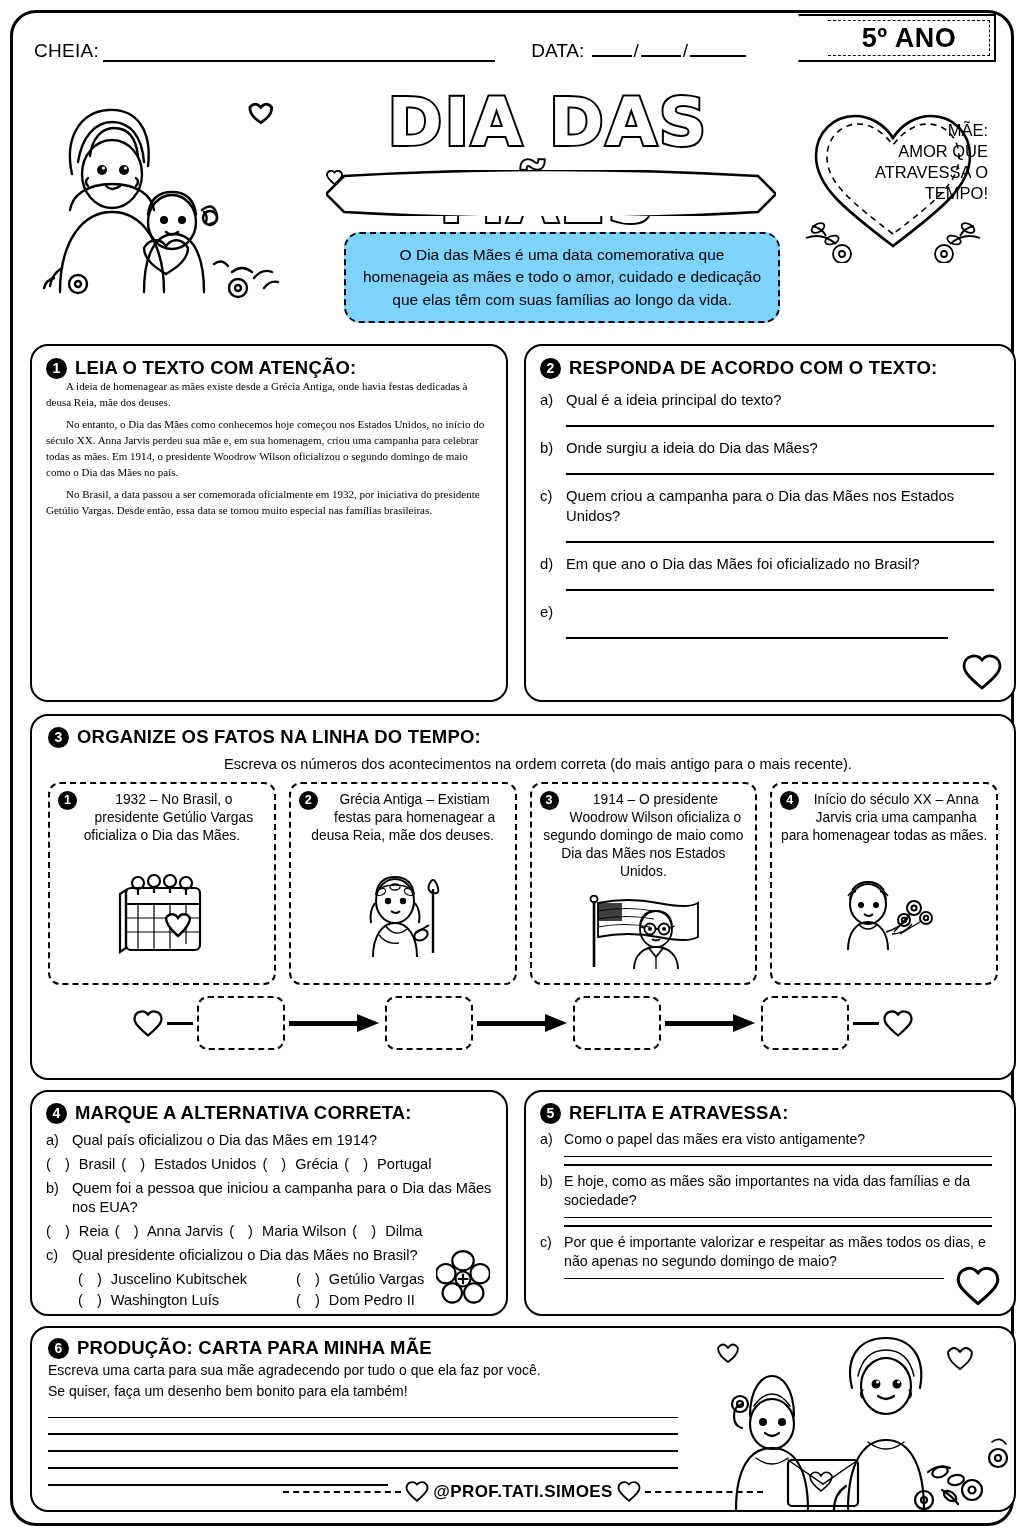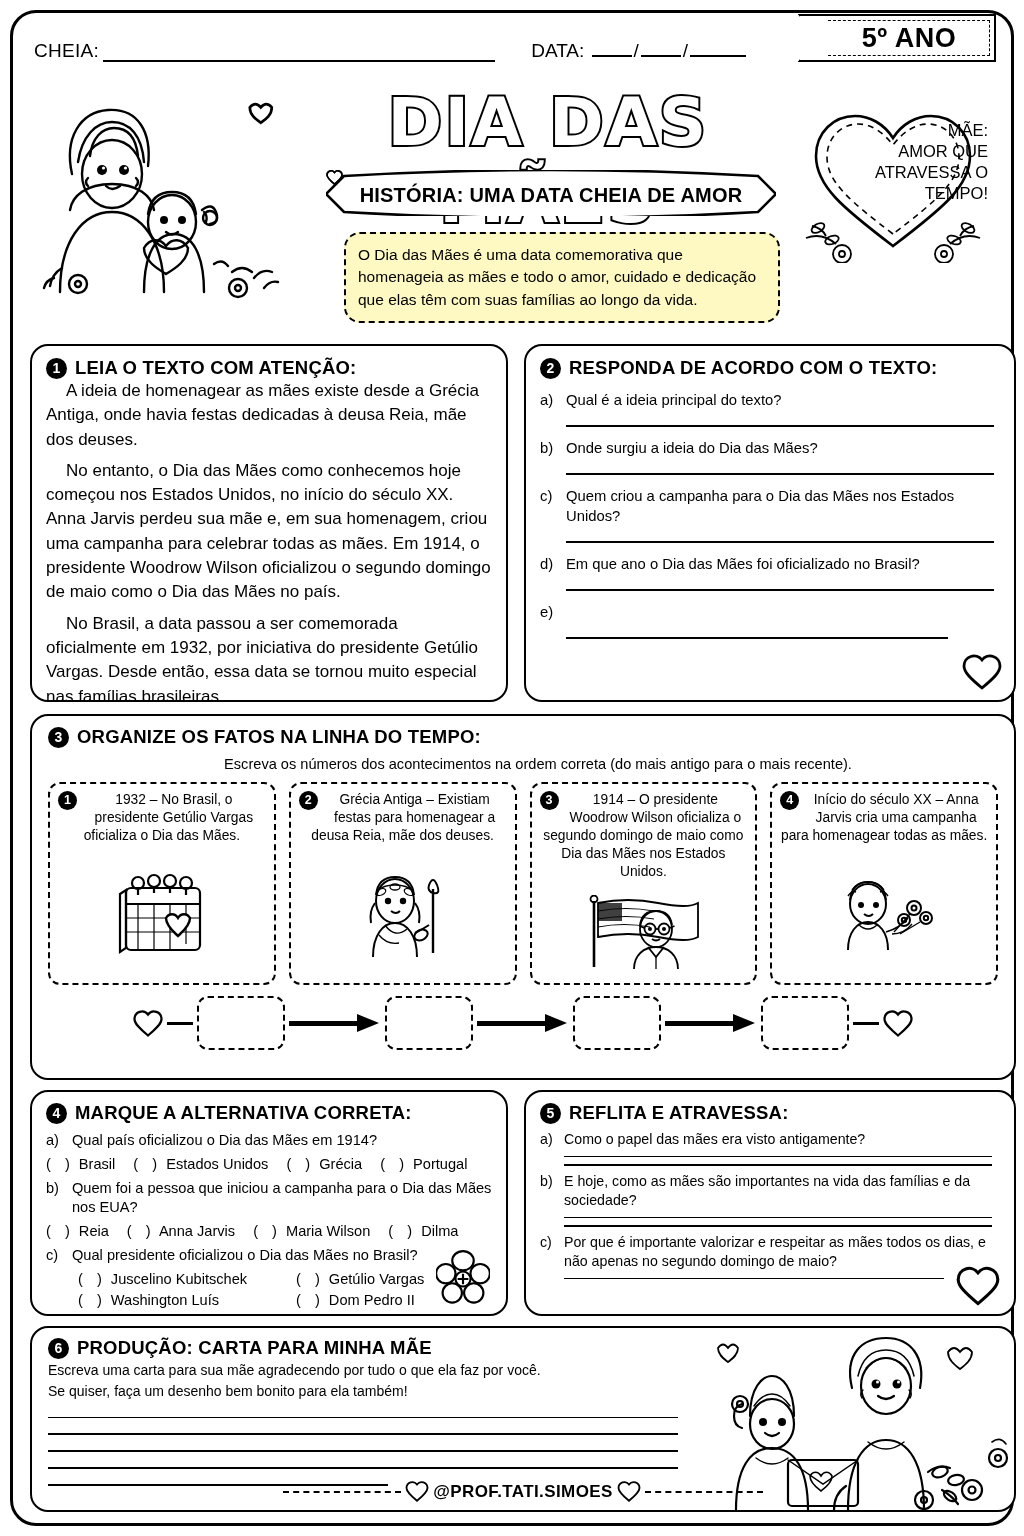--- a/index.html
+++ b/index.html
@@ -67,40 +67,40 @@
     position:absolute; right:6px; top:26px; width:190px; height:175px;
   }
   .heart-badge .ht { position:absolute; inset:0; }
   .heart-text {
     position:absolute; left:0; right:0; top:32px;
     text-align:right; font-size:16.5px; line-height:1.28; font-weight:400;
   }
   .intro {
     position:absolute; left:314px; top:170px; width:436px;
     border:2px dashed #000; border-radius:16px;
-    padding:10px 12px; text-align:left;
+    padding:10px 12px; text-align:center;
     font-size:15.5px; line-height:1.45;
-    background:#fef9c3;
+    background:#7dd3fc;
   }
   .mom-art { position:absolute; left:2px; top:20px; width:268px; height:220px; }
 
   
   .card { position:absolute; border:2.5px solid #000; border-radius:18px; background:#fff; }
   .num {
     display:inline-flex; align-items:center; justify-content:center;
     width:21px; height:21px; border-radius:50%;
     background:#000; color:#fff; font-size:14px; font-weight:bold;
     vertical-align:-3px; margin-right:8px; flex:0 0 auto;
   }
   .card-title { font-size:18.5px; font-weight:bold; letter-spacing:.2px; display:flex; align-items:center; }
 
   
   #sec1 { left:18px; top:334px; width:478px; height:358px; padding:11px 14px; }
   .txt-title { text-align:center; font-size:18px; font-weight:bold; margin:9px 0 6px; }
-  .txt-body p { font-size:17px; line-height:1.43; text-indent:20px; margin-bottom:7px; text-align:left; }
+  .txt-body p { font-size:11px; line-height:1.43; text-indent:20px; margin-bottom:7px; text-align:left;font-family:Liberation Serif, serif; }
 
   #sec2 { left:512px; top:334px; width:492px; height:358px; padding:11px 14px; }
   .q { display:flex; font-size:14.8px; line-height:1.35; margin-top:12px; }
   .q .lt { width:26px; flex:0 0 26px; }
   .ansline { height:2px; background:#000; margin:14px 6px 0 26px; }
 
   
   #sec3 { left:18px; top:704px; width:986px; height:366px; padding:10px 16px; }
   .sub { font-size:14.6px; margin:8px 0 0 30px;text-align:center; }
   .tl-row { display:flex; gap:13px; margin-top:10px; }
@@ -116,21 +116,21 @@
   .seqbox { width:88px; height:54px; border:2px dashed #000; border-radius:11px; }
   .arrow { width:92px; height:14px; position:relative; }
   .arrow::before { content:""; position:absolute; left:0; top:5px; width:72px; height:5px; background:#000; }
   .arrow::after { content:""; position:absolute; left:68px; top:-2px; border-left:22px solid #000; border-top:9px solid transparent; border-bottom:9px solid transparent; }
   .dash-seg { width:26px; height:3px; background:#000; }
 
   
   #sec4 { left:18px; top:1080px; width:478px; height:226px; padding:10px 14px; }
   .m-q { display:flex; font-size:14.6px; line-height:1.35; margin-top:7px; }
   .m-q .lt { width:26px; flex:0 0 26px; }
-  .opts { display:flex; font-size:14.6px; margin-top:5px; gap:18px; }
+  .opts { display:flex; font-size:14.6px; margin-top:5px; gap:6px; }
   .opts.indent { padding-left:32px; gap:0; }
   .opt { white-space:nowrap; }
   .opt .par { letter-spacing:5px; }
 
   #sec5 { left:512px; top:1080px; width:492px; height:226px; padding:10px 14px; }
   .r-q { display:flex; font-size:14.2px; line-height:1.33; margin-top:6px; }
   .r-q .lt { width:24px; flex:0 0 24px; }
   .rline { height:1.6px; background:#000; margin:7px 8px 0 24px; }
 
   
@@ -211,21 +211,20 @@
       <div class="bubble-title">DIA DAS MÃES</div>
 
       <div class="banner">
         <svg viewBox="0 0 450 46" preserveAspectRatio="none">
           <path d="M18 6 Q225 -6 432 6 L450 24 L432 42 Q225 54 18 42 L0 24 Z" fill="#fff" stroke="#000" stroke-width="2.6"></path>
         </svg>
         <div class="banner-text">
           <svg width="17" height="15" viewBox="0 0 20 18">
               <path d="M10 17C4 12 1 9 1 6a5 5 0 019-3 5 5 0 019 3c0 3-3 6-9 11z" fill="none" stroke="#000" stroke-width="1.8"></path>
             </svg>
-          <span>HISTÓRIA: UMA DATA CHEIA DE AMOR</span>
           <svg width="17" height="15" viewBox="0 0 20 18">
               <path d="M10 17C4 12 1 9 1 6a5 5 0 019-3 5 5 0 019 3c0 3-3 6-9 11z" fill="none" stroke="#000" stroke-width="1.8"></path>
             </svg>
         </div>
       </div>
 
       <div class="heart-badge">
         <svg class="ht" viewBox="0 0 190 175">
           <path d="M95 158C45 120 18 98 18 68 18 44 36 28 57 28c15 0 29 8 38 22 9-14 23-22 38-22 21 0 39 16 39 40 0 30-27 52-77 90z" fill="#fff" stroke="#000" stroke-width="2.6"></path>
           <path d="M95 146C52 113 29 94 29 69 29 49 44 36 60 36c13 0 25 8 35 21 10-13 22-21 35-21 16 0 31 13 31 33 0 25-23 44-66 77z" fill="none" stroke="#000" stroke-width="1.6" stroke-dasharray="6 5"></path>

